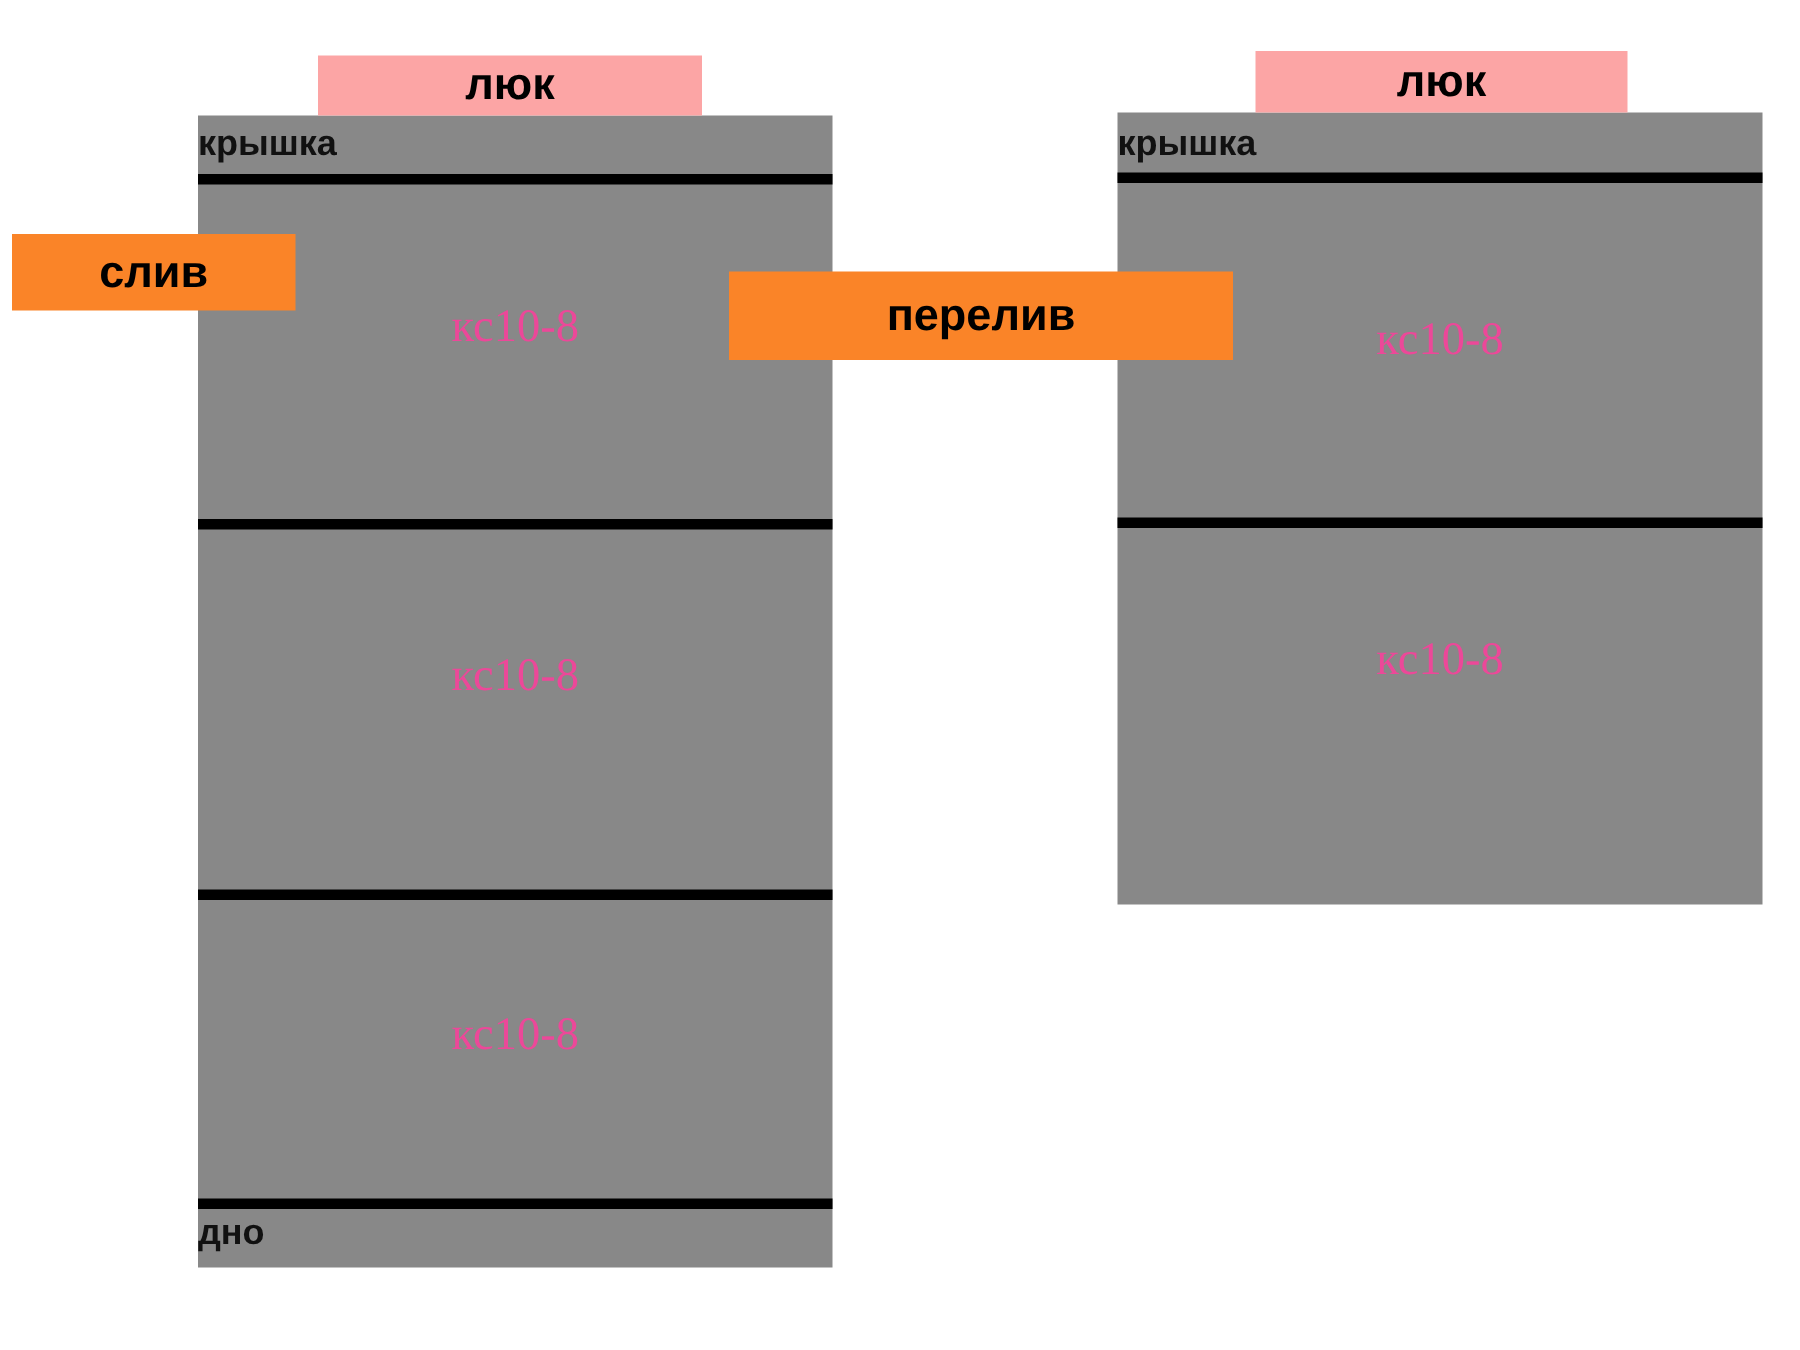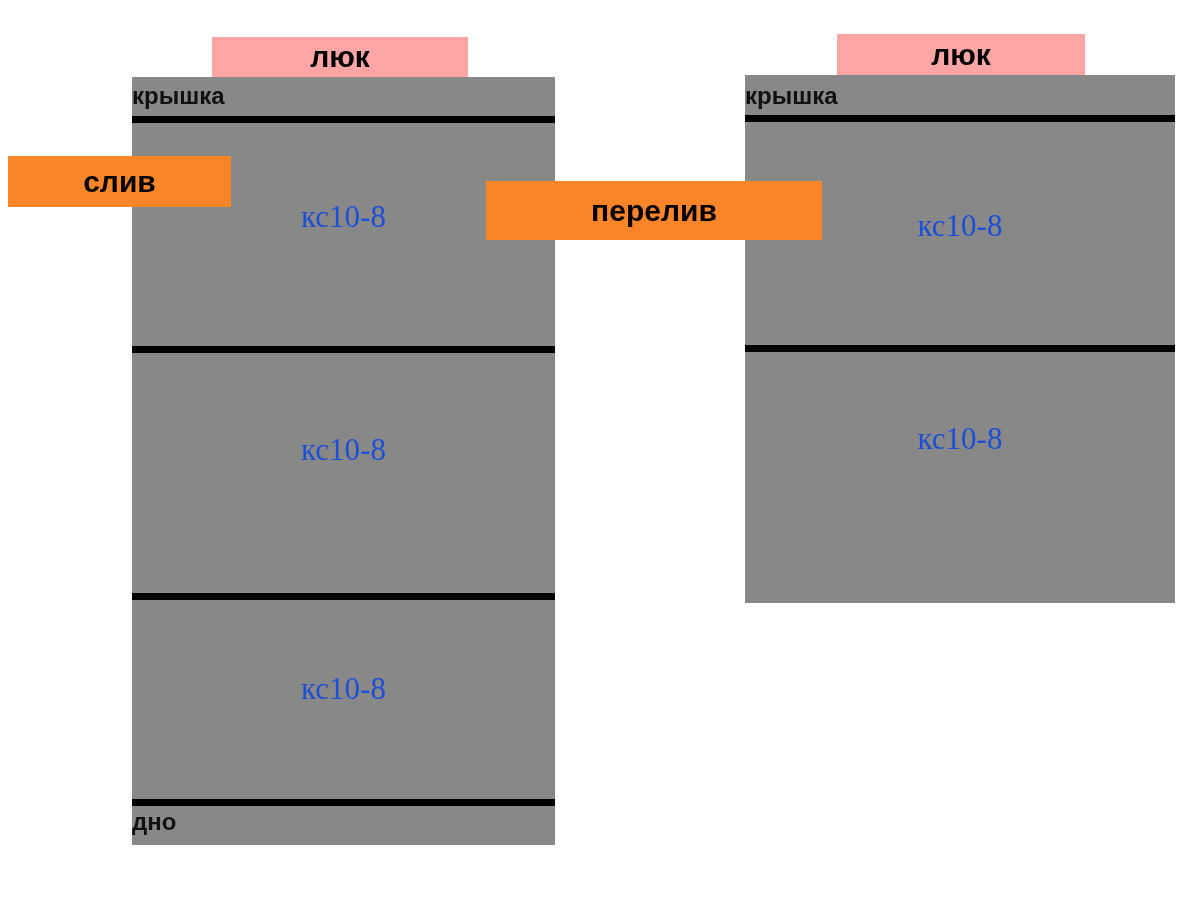--- a/index.html
+++ b/index.html
@@ -37,21 +37,21 @@
     position: absolute;
     color: #111111;
     font-family: "Liberation Sans", sans-serif;
     font-weight: bold;
     font-size: 24px;
     line-height: 1;
     white-space: nowrap;
   }
   .ring-label {
     position: absolute;
-    color: #1d4ed8;
+    color: #ec4899;
     font-family: "Liberation Serif", serif;
     font-weight: normal;
     font-size: 31px;
     line-height: 1;
     white-space: nowrap;
     text-align: center;
   }
 
   
   .callout {
@@ -109,17 +109,17 @@
   <div class="body-label" style="left:745px; top:84px; width:430px;">крышка</div>
 
   <div class="ring-label" style="left:745px; top:210px; width:430px;">кс10-8</div>
 
   <div class="ring-label" style="left:745px; top:423px; width:430px;">кс10-8</div>
 
   <div class="callout green" style="left:212px; top:37px; width:256px; height:40px;">люк</div>
 
   <div class="callout green" style="left:837px; top:34px; width:248px; height:41px;">люк</div>
 
-  <div class="callout orange" style="left:8px; top:156px; width:223px; height:51px;">слив</div>
+  <div class="callout orange" style="left:8px; top:156px; width:189px; height:51px;">слив</div>
 
   <div class="callout orange" style="left:486px; top:181px; width:336px; height:59px;">перелив</div>
 
 </div>
 
 </body></html>

